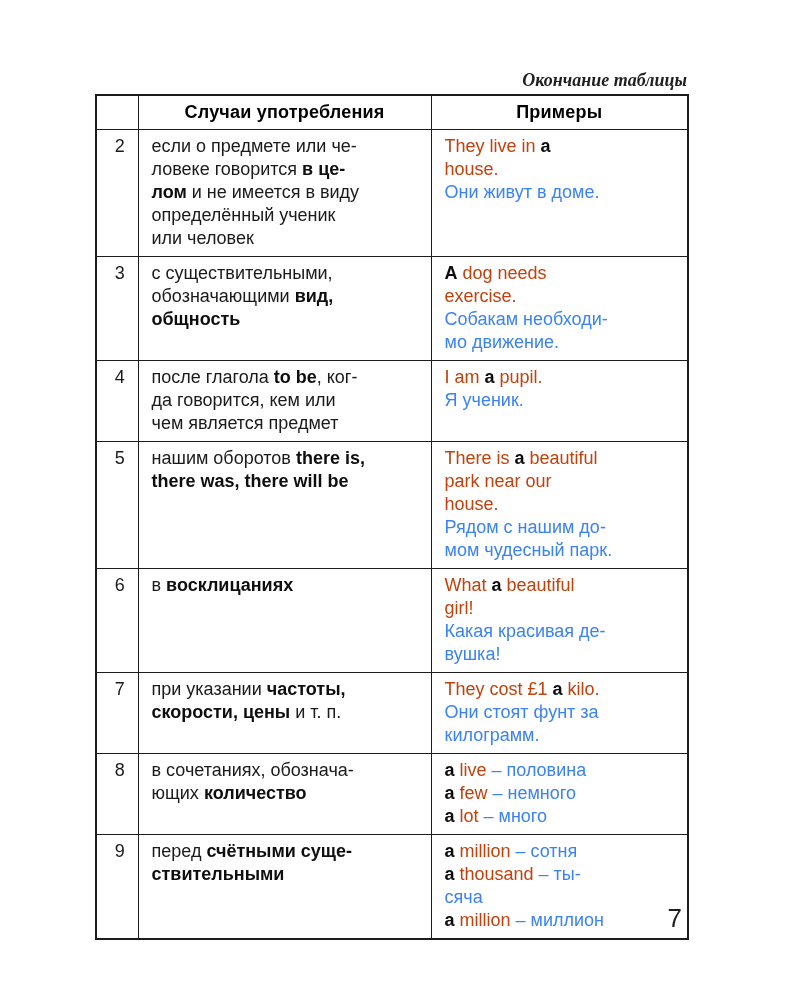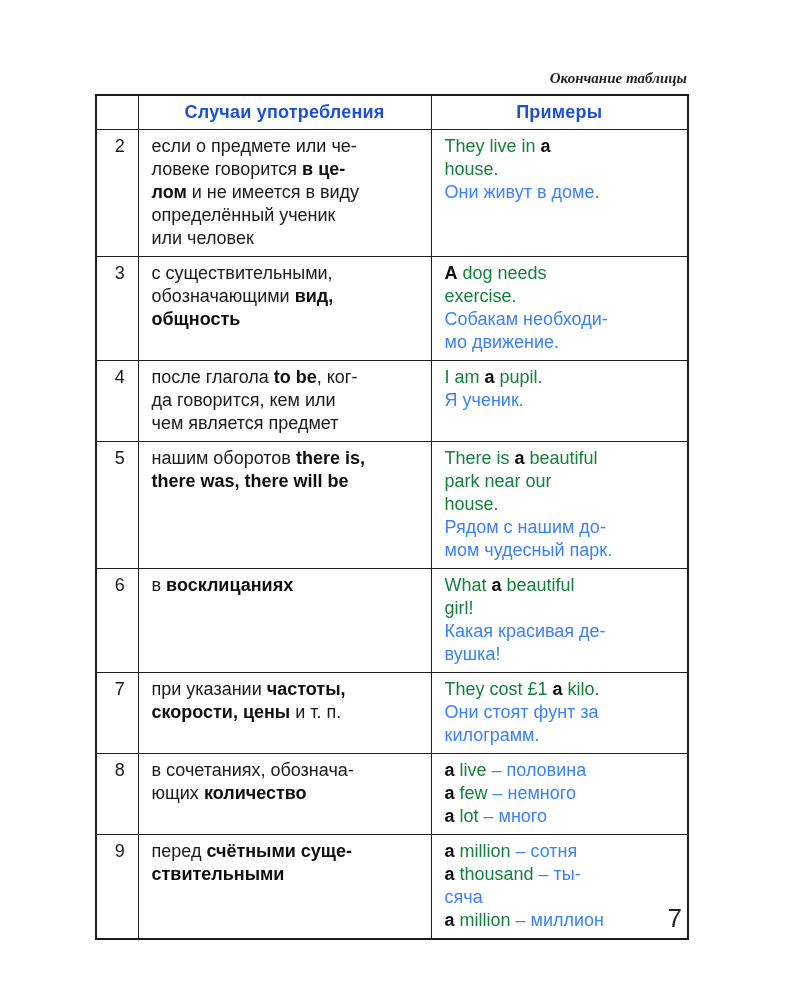--- a/index.html
+++ b/index.html
@@ -4,45 +4,45 @@
 <style>
   html,body{margin:0;padding:0;}
   body{
     width:800px;height:1000px;background:#ffffff;position:relative;
     font-family:"Liberation Sans",sans-serif;color:#161616;
     -webkit-font-smoothing:antialiased;
   }
   .cont-note{
     position:absolute;top:70px;right:113px;
     font-family:"Liberation Serif",serif;font-style:italic;font-weight:bold;
-    font-size:15px;color:#1f1f1f;
+    font-size:18px;color:#1f1f1f;
   }
   table.grammar{
     position:absolute;left:95px;top:94px;width:592px;
     border-collapse:collapse;table-layout:fixed;
     border:2.5px solid #1c1c1c;
   }
   table.grammar th,table.grammar td{
     border:1.6px solid #1c1c1c;
   }
   table.grammar th{
-    font-size:18px;font-weight:bold;color:#1d4ed8;
+    font-size:18px;font-weight:bold;color:#000000;
     padding:6px 12px;text-align:center;letter-spacing:0.2px;
   }
   table.grammar td{
     font-size:18px;line-height:23px;vertical-align:top;
     padding:5px 8px 6px 13px;
   }
   td.num{
     text-align:center;padding:5px 2px;font-size:19px;color:#1a1a1a;
   }
   .line{white-space:nowrap;}
   .r{color:#1a1a1a;}
   .b{color:#0e0e0e;font-weight:bold;}
-  .e{color:#15803d;}
+  .e{color:#c2410c;}
   .eb{color:#0c0c0c;font-weight:bold;}
   .g{color:#3b82f6;}
   .page-num{
     position:absolute;top:903px;right:118px;
     font-size:26px;color:#1f1f1f;
   }
 </style>
 </head>
 <body>
 

